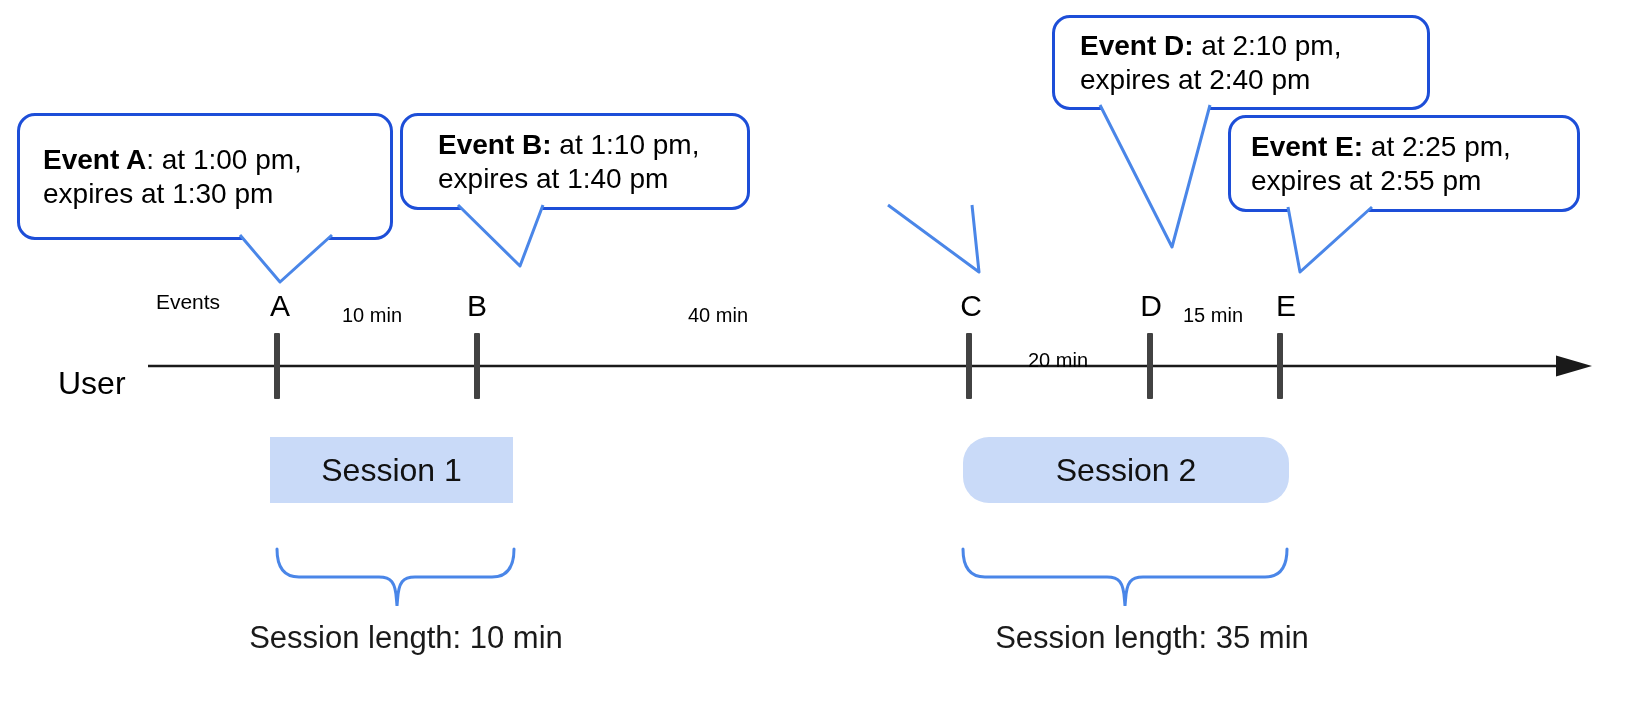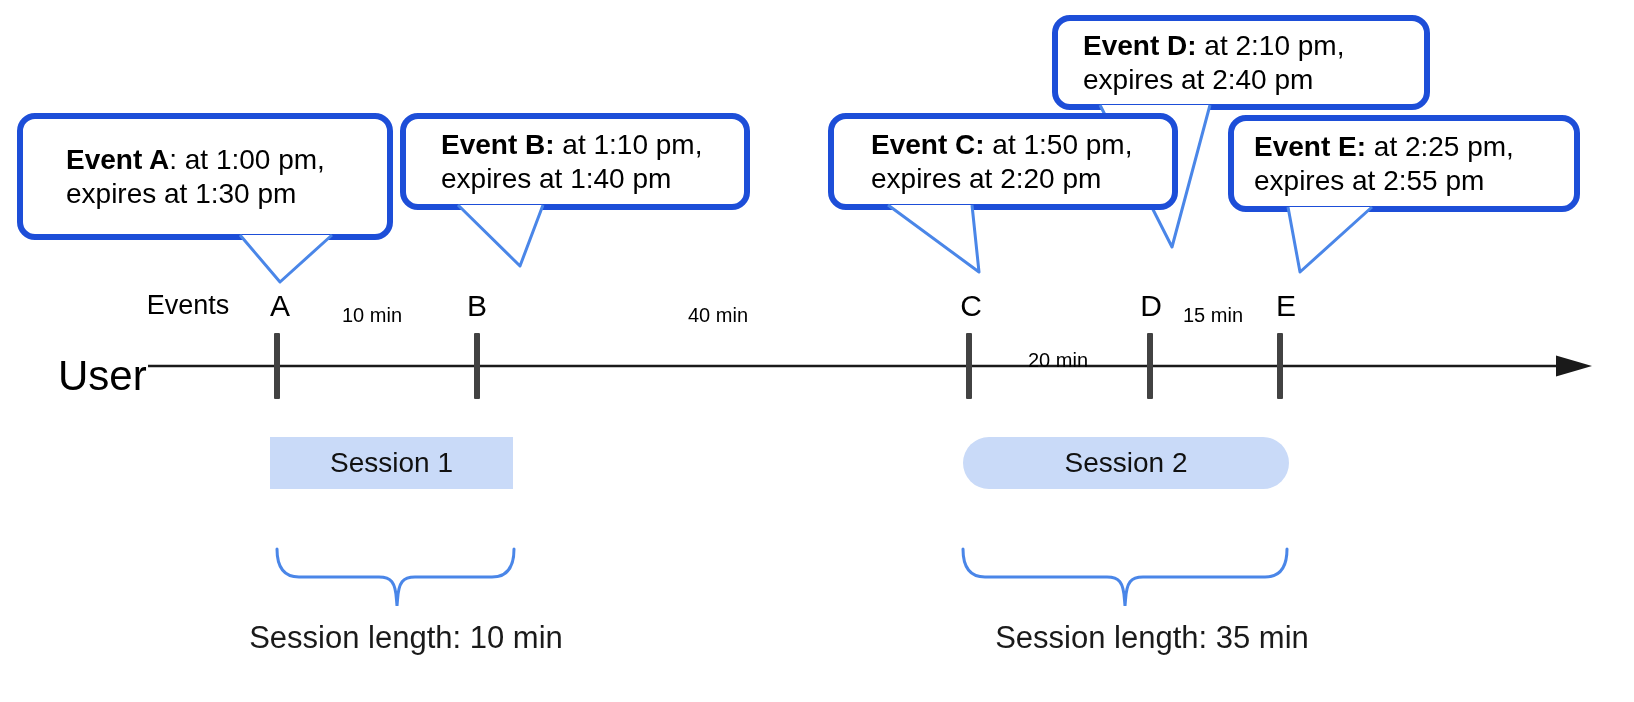--- a/index.html
+++ b/index.html
@@ -8,21 +8,21 @@
     width:1634px;height:702px;
     background:#ffffff;
     font-family:"Liberation Sans", sans-serif;
     color:#000;
     overflow:hidden;
   }
   .layer{position:absolute;left:0;top:0;width:1634px;height:702px;pointer-events:none;}
   .bubble{
     position:absolute;
     background:#ffffff;
-    border:6px solid #1d4ed8;
+    border:3px solid #1d4ed8;
     border-radius:18px;
     box-sizing:border-box;
     display:flex;flex-direction:column;justify-content:center;
     font-size:28px;line-height:34px;
   }
   .bubble .bline{white-space:pre-wrap;}
   .bubble b{font-weight:700;}
   .tick{
     position:absolute;top:333px;width:6px;height:66px;
     background:#424242;border-radius:1px;
@@ -30,65 +30,61 @@
   .evt-letter{
     position:absolute;top:289px;transform:translateX(-50%);
     font-size:30px;line-height:34px;color:#000;
   }
   .gap-label{
     position:absolute;top:301px;transform:translateX(-50%);
     font-size:20px;line-height:28px;color:#000;
   }
   .axis-label-events{
     position:absolute;top:290px;left:188px;transform:translateX(-50%);
-    font-size:27px;color:#000;
+    font-size:21px;color:#000;
   }
   .axis-label-user{
-    position:absolute;top:352px;left:58px;
-    font-size:42px;color:#000;
+    position:absolute;top:365px;left:58px;
+    font-size:32px;color:#000;
   }
   .session-box{
-    position:absolute;top:437px;height:52px;
+    position:absolute;top:437px;height:66px;
     background:#c9daf8;
     display:flex;align-items:center;justify-content:center;
-    font-size:28px;color:#111;
+    font-size:32px;color:#111;
   }
   .session-length{
     position:absolute;top:620px;transform:translateX(-50%);
     font-size:31px;color:#1a1a1a;white-space:nowrap;
   }
   .z1{z-index:1}.z2{z-index:2}.z3{z-index:3}.z4{z-index:4}.z0{z-index:0}
 </style>
 </head>
 <body>
 
 <div class="canvas">
 
   <div class="bubble z1" style="left:1052px;top:15px;width:378px;height:95px;padding-left:25px;">
     <div class="bline"><b>Event D:</b><span> at 2:10 pm,</span></div>
     <div class="bline">expires at 2:40 pm</div>
   </div>
   <svg class="layer z2" viewBox="0 0 1634 702">
     <path d="M 1100 105 L 1172 247 L 1210 105" fill="#ffffff" stroke="#4a86e8" stroke-width="3" stroke-linejoin="round"></path>
   </svg>
 
-  <div class="bubble z3" style="left:17px;top:113px;width:376px;height:127px;padding-left:43px;">
+  <div class="bubble z3" style="left:17px;top:113px;width:376px;height:127px;padding-left:23px;">
     <div class="bline"><b>Event A</b><span>: at 1:00 pm,</span></div>
     <div class="bline">expires at 1:30 pm</div>
   </div>
 
   <div class="bubble z3" style="left:400px;top:113px;width:350px;height:97px;padding-left:35px;">
     <div class="bline"><b>Event B:</b><span> at 1:10 pm,</span></div>
     <div class="bline">expires at 1:40 pm</div>
   </div>
 
-  <div class="bubble z3" style="left:828px;top:113px;width:350px;height:97px;padding-left:37px;">
-    <div class="bline"><b>Event C:</b><span> at 1:50 pm,</span></div>
-    <div class="bline">expires at 2:20 pm</div>
-  </div>
 
   <div class="bubble z3" style="left:1228px;top:115px;width:352px;height:97px;padding-left:20px;">
     <div class="bline"><b>Event E:</b><span> at 2:25 pm,</span></div>
     <div class="bline">expires at 2:55 pm</div>
   </div>
 
   <svg class="layer z4" viewBox="0 0 1634 702">
     <path d="M 240 235 L 280 282 L 332 235" fill="#ffffff" stroke="#4a86e8" stroke-width="3" stroke-linejoin="round"></path>
     <path d="M 458 205 L 520 266 L 543 205" fill="#ffffff" stroke="#4a86e8" stroke-width="3" stroke-linejoin="round"></path>
     <path d="M 888 205 L 979 272 L 972 205" fill="#ffffff" stroke="#4a86e8" stroke-width="3" stroke-linejoin="round"></path>

